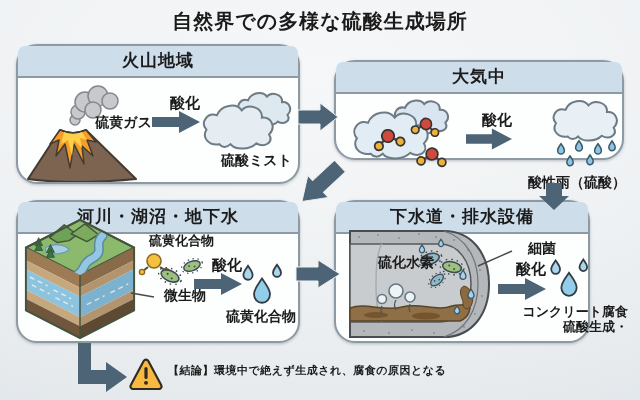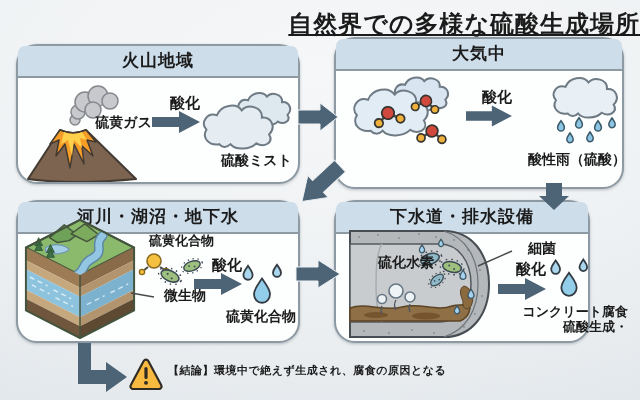--- a/index.html
+++ b/index.html
@@ -1,22 +1,22 @@
 <!DOCTYPE html>
 <html><head>
 <meta charset="utf-8">
 <style>
   html,body{margin:0;padding:0;}
   .canvas{
     position:relative;width:640px;height:400px;overflow:hidden;
     background:radial-gradient(120% 100% at 50% 18%, #f6f7f8 0%, #eef1f3 55%, #e1e6ea 100%);
     font-family:"Liberation Sans","DejaVu Sans",sans-serif;color:#1b1b1b;
   }
-  .title{position:absolute;top:8px;left:0;width:100%;text-align:right;
-         font-size:24px;font-weight:bold;letter-spacing:1px;text-decoration:underline;}
+  .title{position:absolute;top:8px;left:0;width:100%;text-align:center;
+         font-size:20px;font-weight:bold;letter-spacing:1px;}
   .panel{position:absolute;box-sizing:border-box;background:#fdfefe;
          border:2px solid #8d9aa4;border-radius:21px;
          box-shadow:0 1px 3px rgba(80,92,104,.35);}
   .panel-header{height:30px;line-height:30px;text-align:center;font-weight:bold;
          font-size:17px;background:#cdddea;border-bottom:2px solid #8d9aa4;
          border-radius:7px 7px 0 0;letter-spacing:1px;}
   .lbl{position:absolute;font-weight:bold;text-align:right;font-size:14px;line-height:1.18;}
   .abs{position:absolute;}
   svg{display:block;}
   .overlay{position:absolute;left:0;top:0;width:640px;height:400px;pointer-events:none;z-index:9;}
@@ -76,21 +76,21 @@
     <svg class="abs" style="left:134px;top:65px" width="48" height="22" viewBox="0 0 48 22">
       <polygon points="0,6 27,6 27,0 48,11 27,22 27,16 0,16" fill="#4d6477"></polygon>
     </svg>
     <svg class="abs" style="left:182px;top:44px" width="98" height="62" viewBox="0 0 100 62">
       <use href="#cloudP" transform="translate(36,0) scale(0.62)" fill="#dde8ef" stroke="#6e7a84" stroke-width="2"></use>
       <use href="#cloudP" transform="translate(0,12) scale(0.82)" fill="#e5edf2" stroke="#6e7a84" stroke-width="2"></use>
     </svg>
     <div class="lbl" style="left:186px;top:106px;width:88px">硫酸ミスト</div>
   </section>
 
-  <section class="panel" style="left:334px;top:37px;width:290px;height:152px">
+  <section class="panel" style="left:334px;top:60px;width:290px;height:100px">
     <div class="panel-header">大気中</div>
     <svg class="abs" style="left:14px;top:34px" width="116" height="78" viewBox="0 0 116 78">
       <use href="#cloudP" transform="translate(42,2) scale(0.62)" fill="#d9e6f1" stroke="#6e7a84" stroke-width="2"></use>
       <use href="#cloudP" transform="translate(0,13) scale(0.86)" fill="#e2ecf4" stroke="#6e7a84" stroke-width="2"></use>
       <use href="#so2mol" transform="translate(38,40) rotate(-12)"></use>
       <use href="#so2mol" transform="translate(76,28) rotate(8) scale(0.9)"></use>
       <use href="#so2mol" transform="translate(82,58) rotate(4) scale(0.95)"></use>
     </svg>
     <div class="lbl" style="left:130px;top:49px;width:46px;font-size:15px">酸化</div>
     <svg class="abs" style="left:130px;top:66px" width="46" height="22" viewBox="0 0 48 22">

